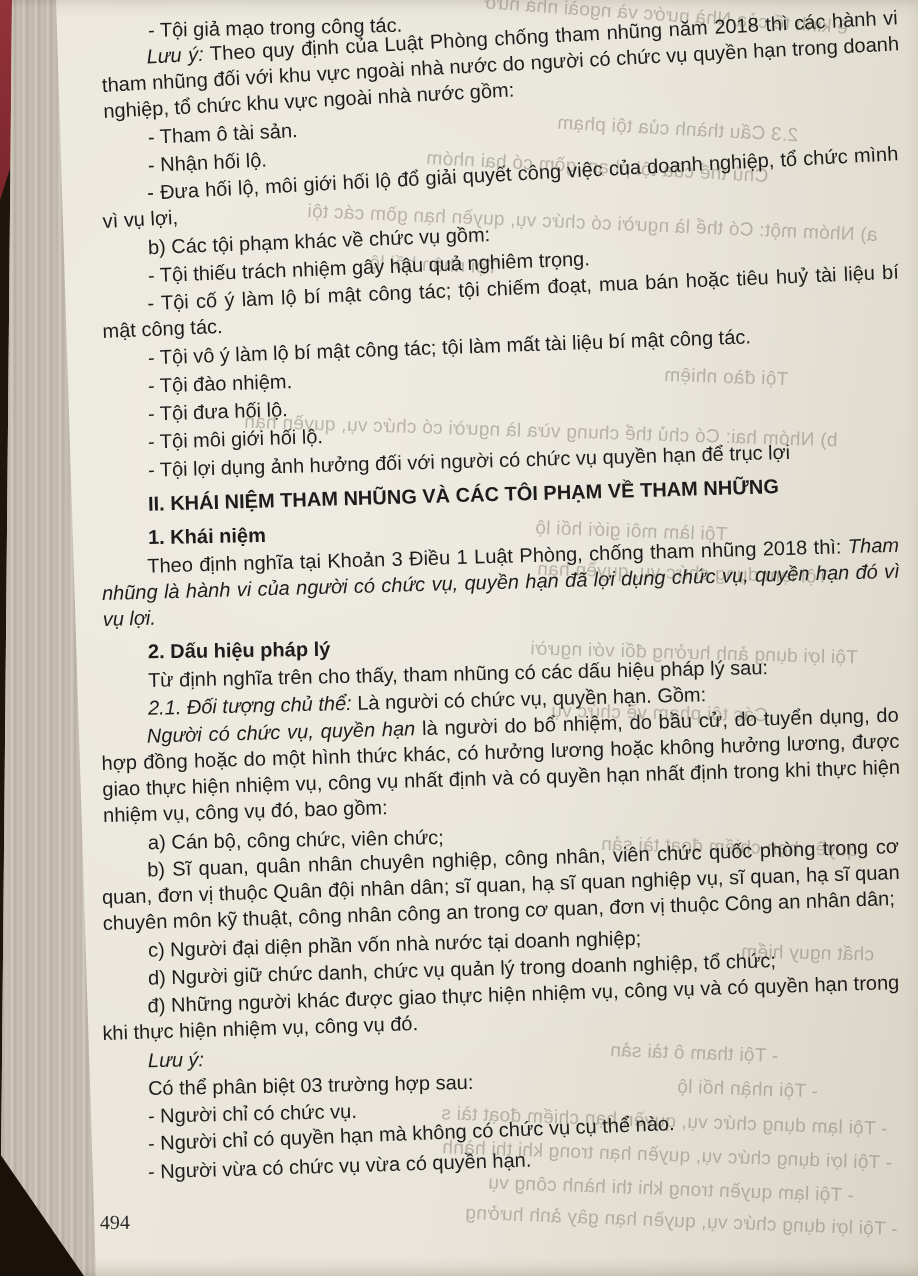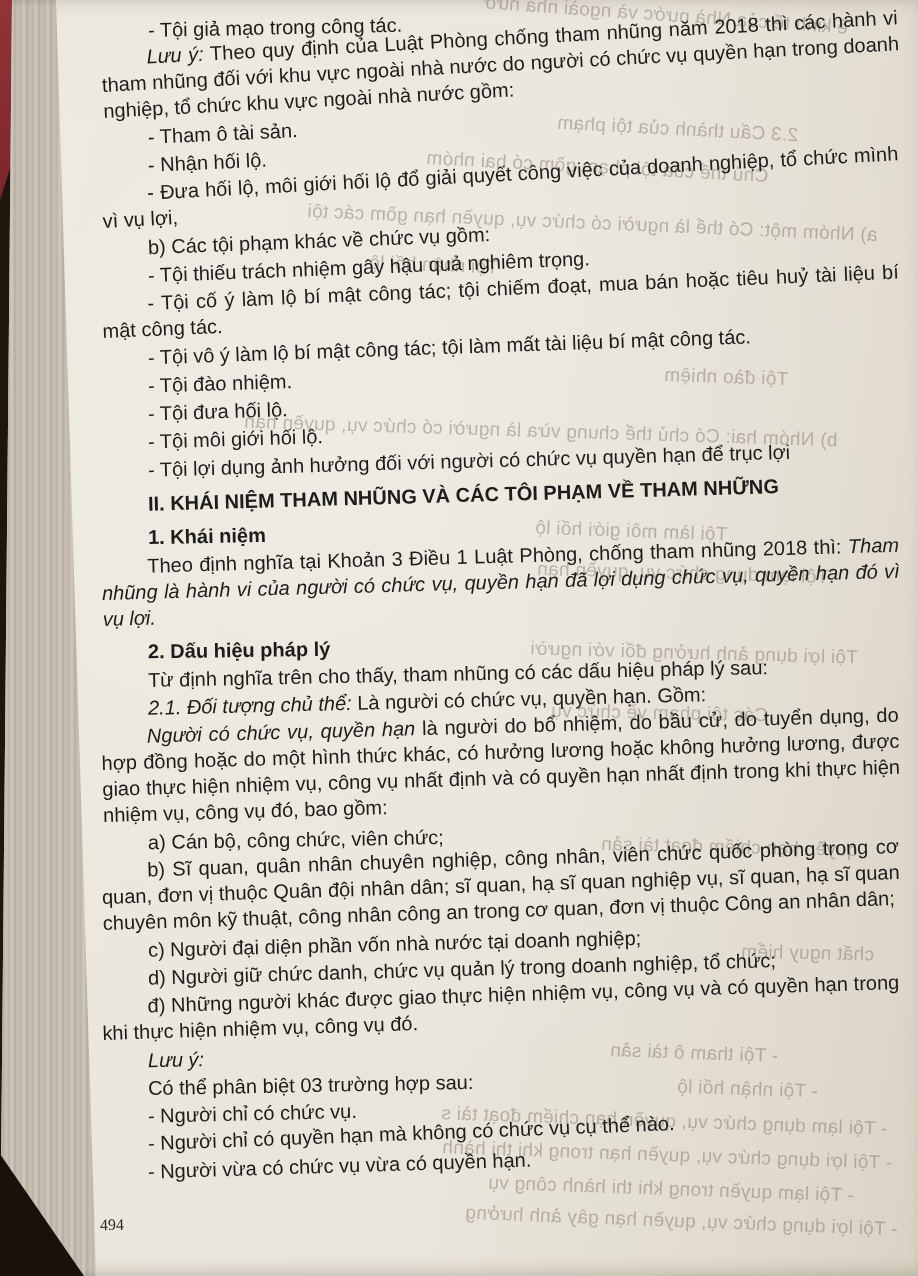--- a/index.html
+++ b/index.html
@@ -112,21 +112,21 @@
   .p:nth-child(25){transform:rotate(-1.8deg);}
   .p:nth-child(26){transform:rotate(-1deg);}
   .p:nth-child(27){transform:rotate(-1.1deg);}
   .p:nth-child(28){transform:rotate(-1.4deg);}
   .p:nth-child(29){transform:rotate(-2.2deg);}
   .p:nth-child(30){transform:rotate(-1.8deg);}
 
   .pagenum{
     position:absolute;left:100px;bottom:42px;
     font-family:"Liberation Serif","DejaVu Serif",serif;
-    font-size:16px;color:#2b2a28;transform:rotate(-1deg);
+    font-size:20px;color:#2b2a28;transform:rotate(-1deg);
   }
 </style>
 </head>
 <body>
 
 <div class="scene">
   <div class="cover"></div>
   <div class="stack"></div>
   <div class="paper">
     <div id="ghosts">

